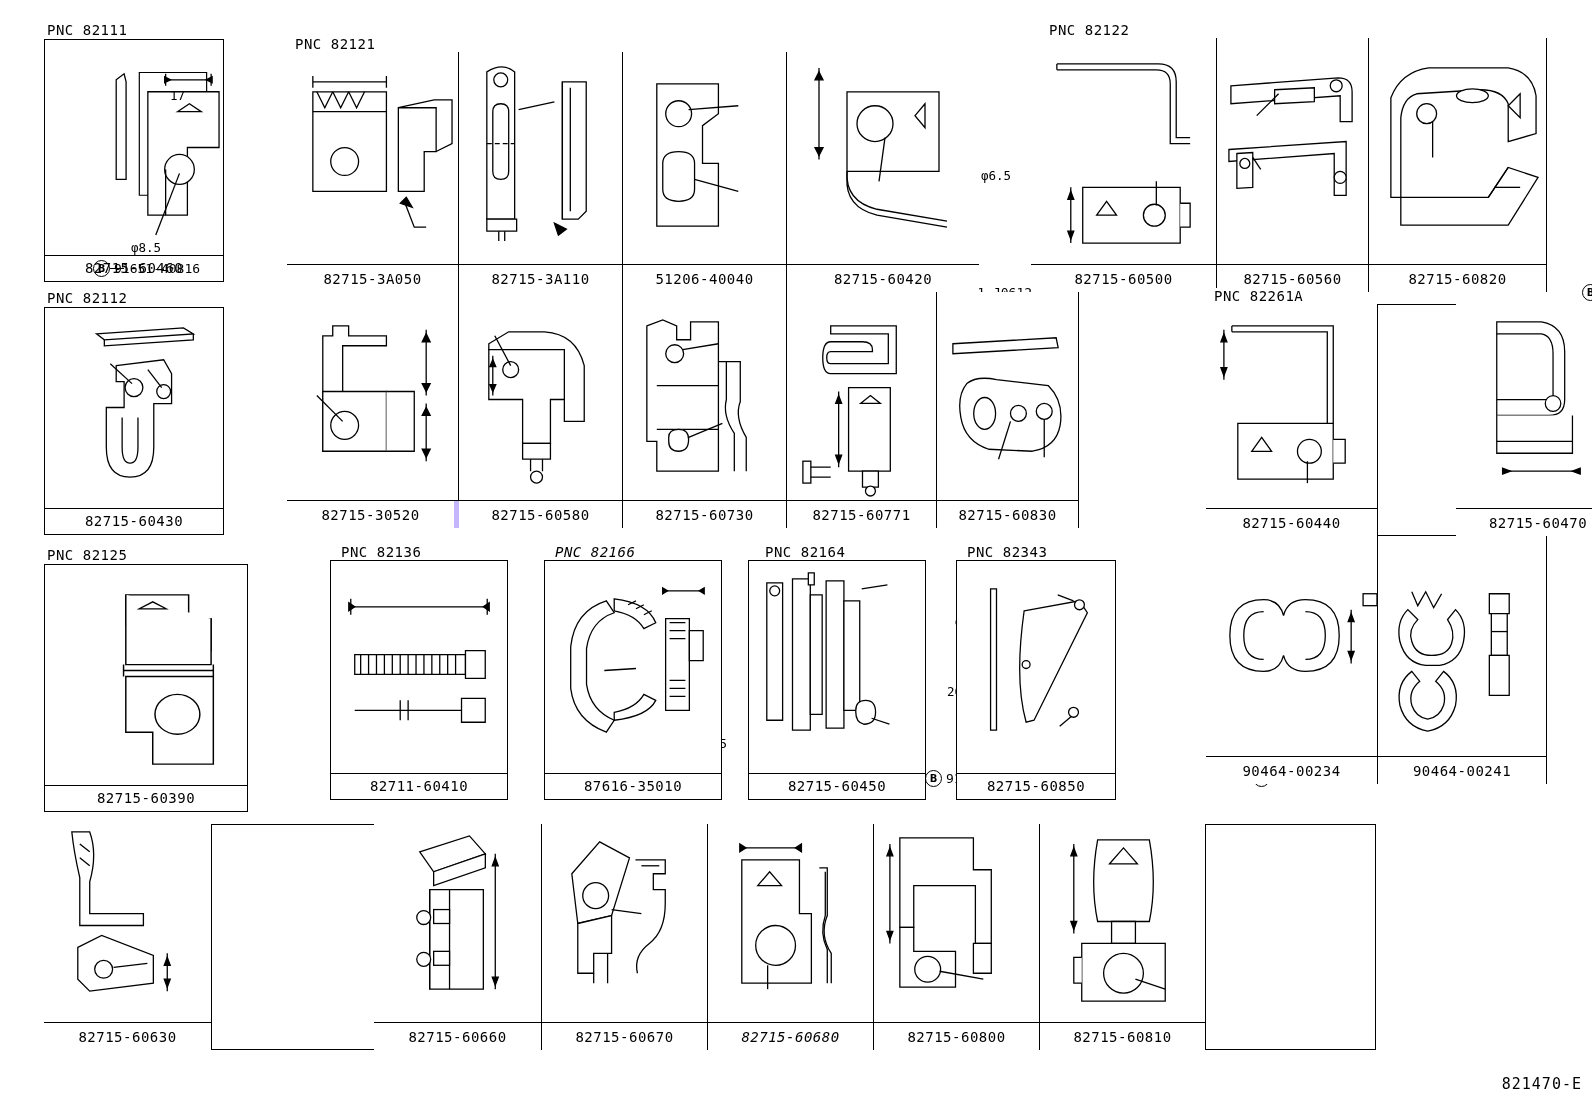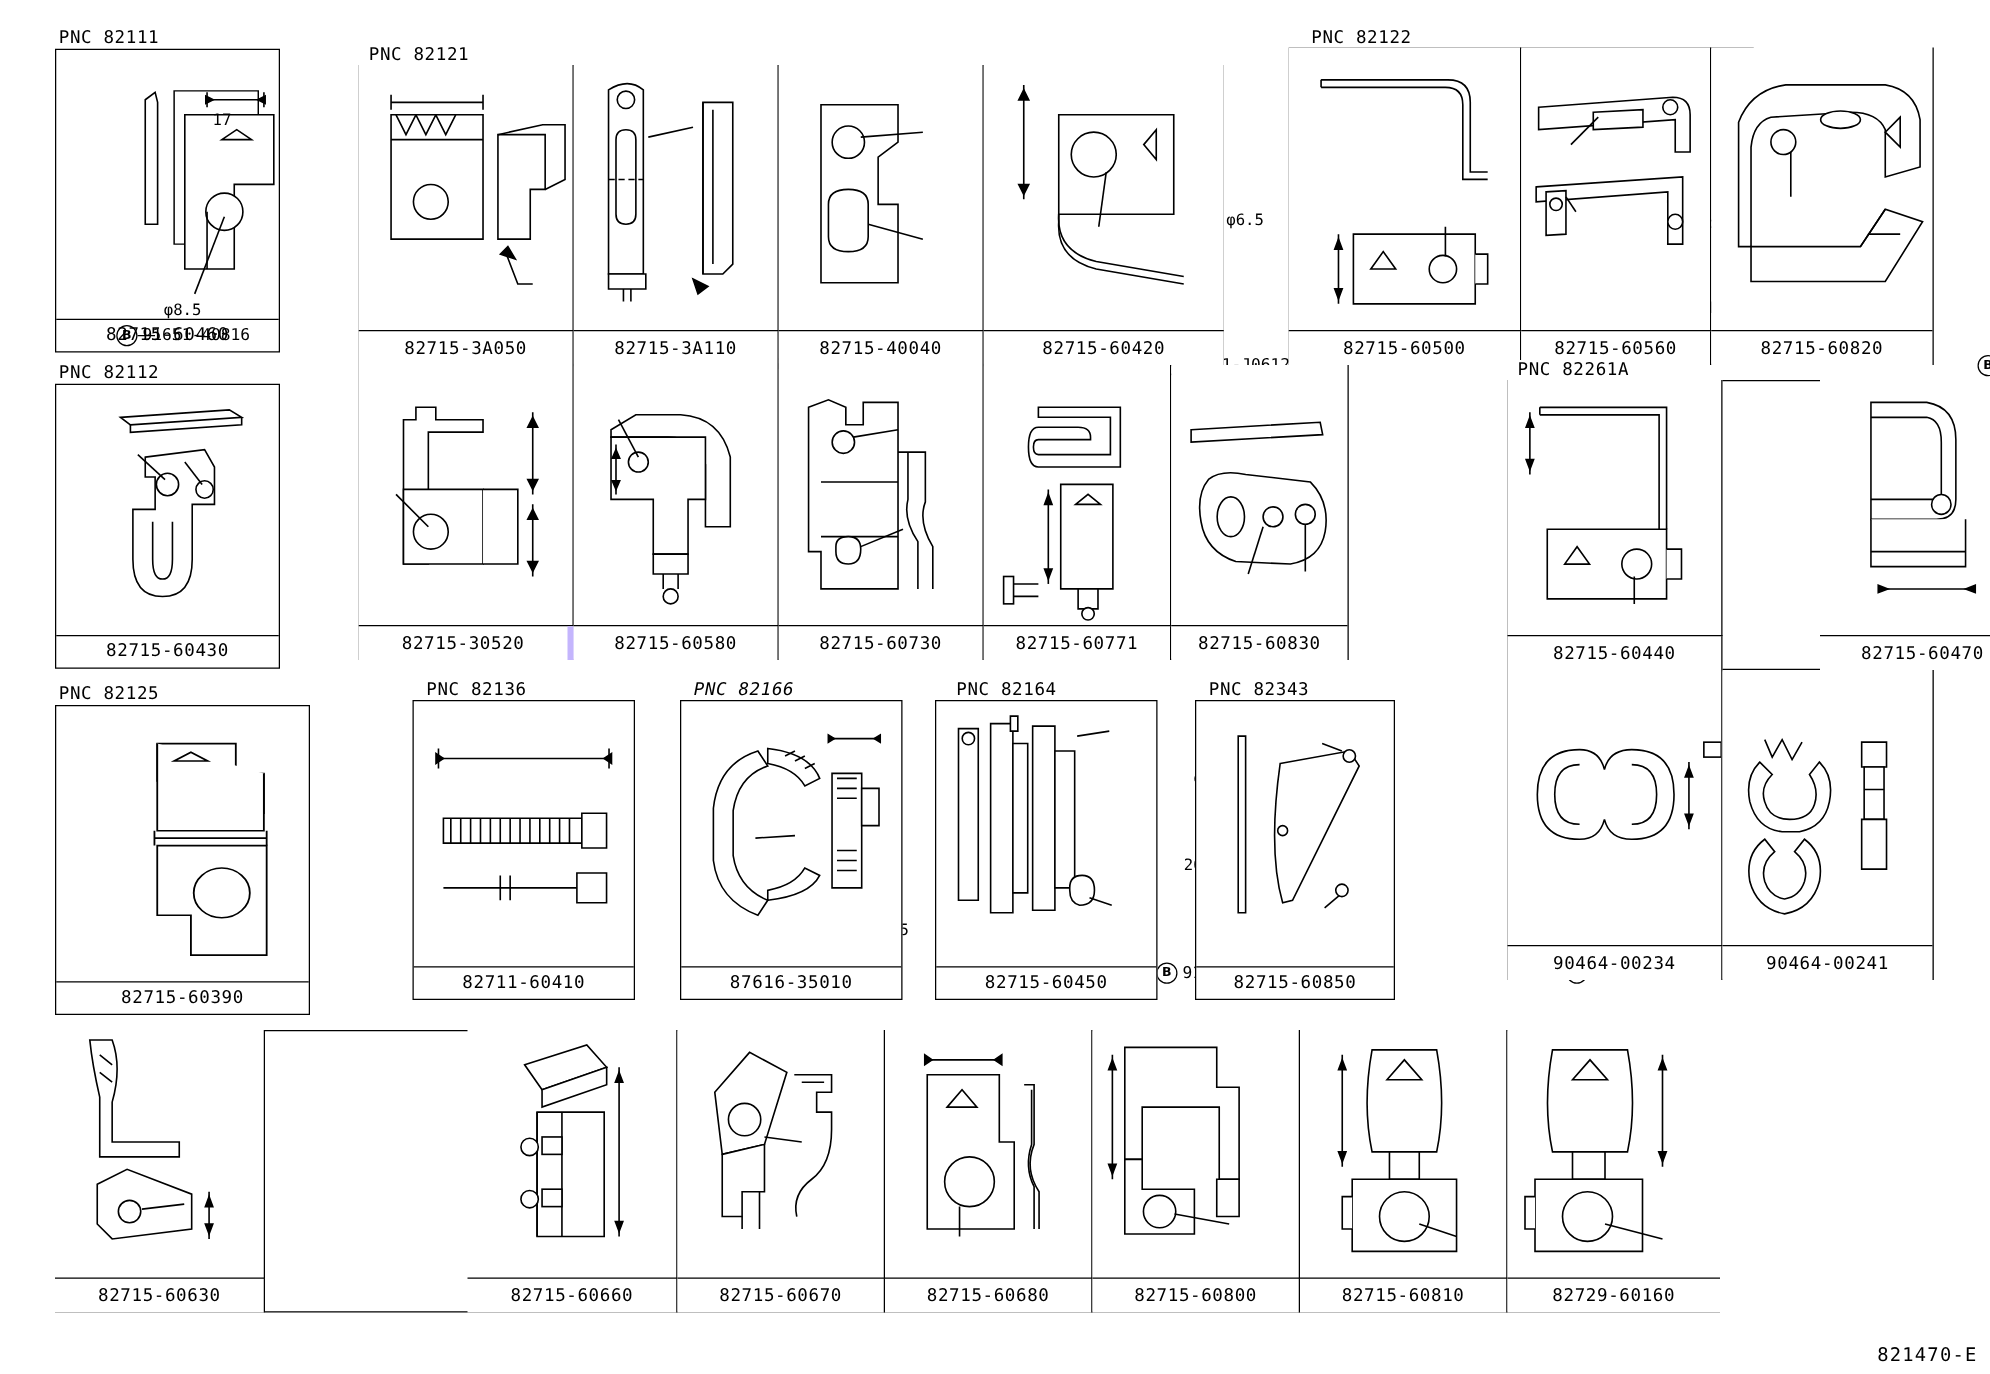--- a/index.html
+++ b/index.html
@@ -198,21 +198,21 @@
       <svg viewBox="0 0 164 213" preserveAspectRatio="none">
         <path class="f" d="M34 32 L96 32 L96 62 L80 74 L80 112 L96 112 L96 175 L34 175 Z"></path>
         <circle class="f" cx="56" cy="62" r="13"></circle>
         <path class="f" d="M40 112 Q40 100 56 100 Q72 100 72 112 L72 138 Q72 150 56 150 Q40 150 40 138 Z"></path>
         <line x1="66" y1="58" x2="116" y2="54"></line>
         <line x1="72" y1="128" x2="116" y2="140"></line>
       </svg>
     </div>
     <div class="dim" style="left:744px;top:118px;">φ6.5</div>
     <div class="dim" style="left:742px;top:186px;">12x7</div>
-    <div class="pn" style="border-right:1px solid #000;">82715-40040</div>
+    <div class="pn" style="border-right:1px solid #000;">51206-40040</div>
   </div>
 
   <div class="cell" style="left:787px;top:52px;width:192px;height:240px;border:none;">
     <div class="art" style="height:213px;border-bottom:1px solid #000;">
       <svg viewBox="0 0 192 213" preserveAspectRatio="none">
         <line x1="32" y1="16" x2="32" y2="108"></line>
         <path d="M32 20 l-4 8 h8 z" fill="#000"></path>
         <path d="M32 104 l-4 -8 h8 z" fill="#000"></path>
         <path class="f" d="M60 40 L152 40 L152 120 L60 120 Z"></path>
         <circle class="f" cx="88" cy="72" r="18"></circle>
@@ -621,21 +621,21 @@
         <path d="M88 24 l6 -4 v8 z" fill="#000"></path>
         <path class="f" d="M34 36 L92 36 L92 90 L104 90 L104 160 L34 160 Z"></path>
         <path class="f" d="M50 62 l12 -14 l12 14 z"></path>
         <circle class="f" cx="68" cy="122" r="20"></circle>
         <path d="M112 44 L120 44 L120 92 Q112 112 124 130 L124 160"></path>
         <path d="M118 48 L118 92 Q112 110 120 126 L120 160"></path>
         <line x1="60" y1="142" x2="60" y2="166"></line>
       </svg>
     </div>
 
-    <div class="pn" style="border-right:1px solid #000;">82715-60680</div>
+    <div class="pn" style="border-right:1px solid #000;font-style:italic;">82715-60680</div>
   </div>
 
   <div class="cell" style="left:874px;top:824px;width:166px;height:226px;border:none;">
     <div class="art" style="height:199px;border-bottom:1px solid #000;border-right:1px solid #000;">
       <svg viewBox="0 0 166 199" preserveAspectRatio="none">
         <path class="f" d="M26 14 L100 14 L100 46 L118 46 L118 120 L102 120 L102 62 L40 62 L40 104 L26 104 Z"></path>
         <path class="f" d="M26 104 L40 104 L40 128 L82 128 L82 164 L26 164 Z"></path>
         <circle class="f" cx="54" cy="146" r="13"></circle>
         <path class="f" d="M100 120 L118 120 L118 150 L100 150 Z"></path>
         <line x1="16" y1="20" x2="16" y2="120"></line>
@@ -660,33 +660,15 @@
         <line x1="34" y1="20" x2="34" y2="110"></line>
         <path d="M34 24 l-3 8 h6 z" fill="#000"></path>
         <path d="M34 106 l-3 -8 h6 z" fill="#000"></path>
         <line x1="96" y1="156" x2="126" y2="166"></line>
       </svg>
     </div>
 
     <div class="pn" style="border-right:1px solid #000;">82715-60810</div>
   </div>
 
-  <div class="cell" style="left:1206px;top:824px;width:170px;height:226px;border:none;">
-    <div class="art" style="height:199px;border-bottom:1px solid #000;">
-      <svg viewBox="0 0 170 199" preserveAspectRatio="none">
-        <path class="f" d="M36 16 L96 16 Q104 60 96 98 L36 98 Q28 60 36 16 Z"></path>
-        <path class="f" d="M52 40 l14 -16 l14 16 z"></path>
-        <path class="f" d="M52 98 L78 98 L78 120 L52 120 Z"></path>
-        <path class="f" d="M22 120 L108 120 L108 178 L22 178 Z"></path>
-        <circle class="f" cx="64" cy="150" r="20"></circle>
-        <path class="f" d="M22 134 L14 134 L14 160 L22 160"></path>
-        <line x1="124" y1="20" x2="124" y2="110"></line>
-        <path d="M124 24 l-3 8 h6 z" fill="#000"></path>
-        <path d="M124 106 l-3 -8 h6 z" fill="#000"></path>
-        <line x1="78" y1="156" x2="124" y2="168"></line>
-      </svg>
-    </div>
-
-    <div class="pn">82729-60160</div>
-  </div>
 
   <div class="footer">821470-E</div>
 </div>
 
 </body></html>

